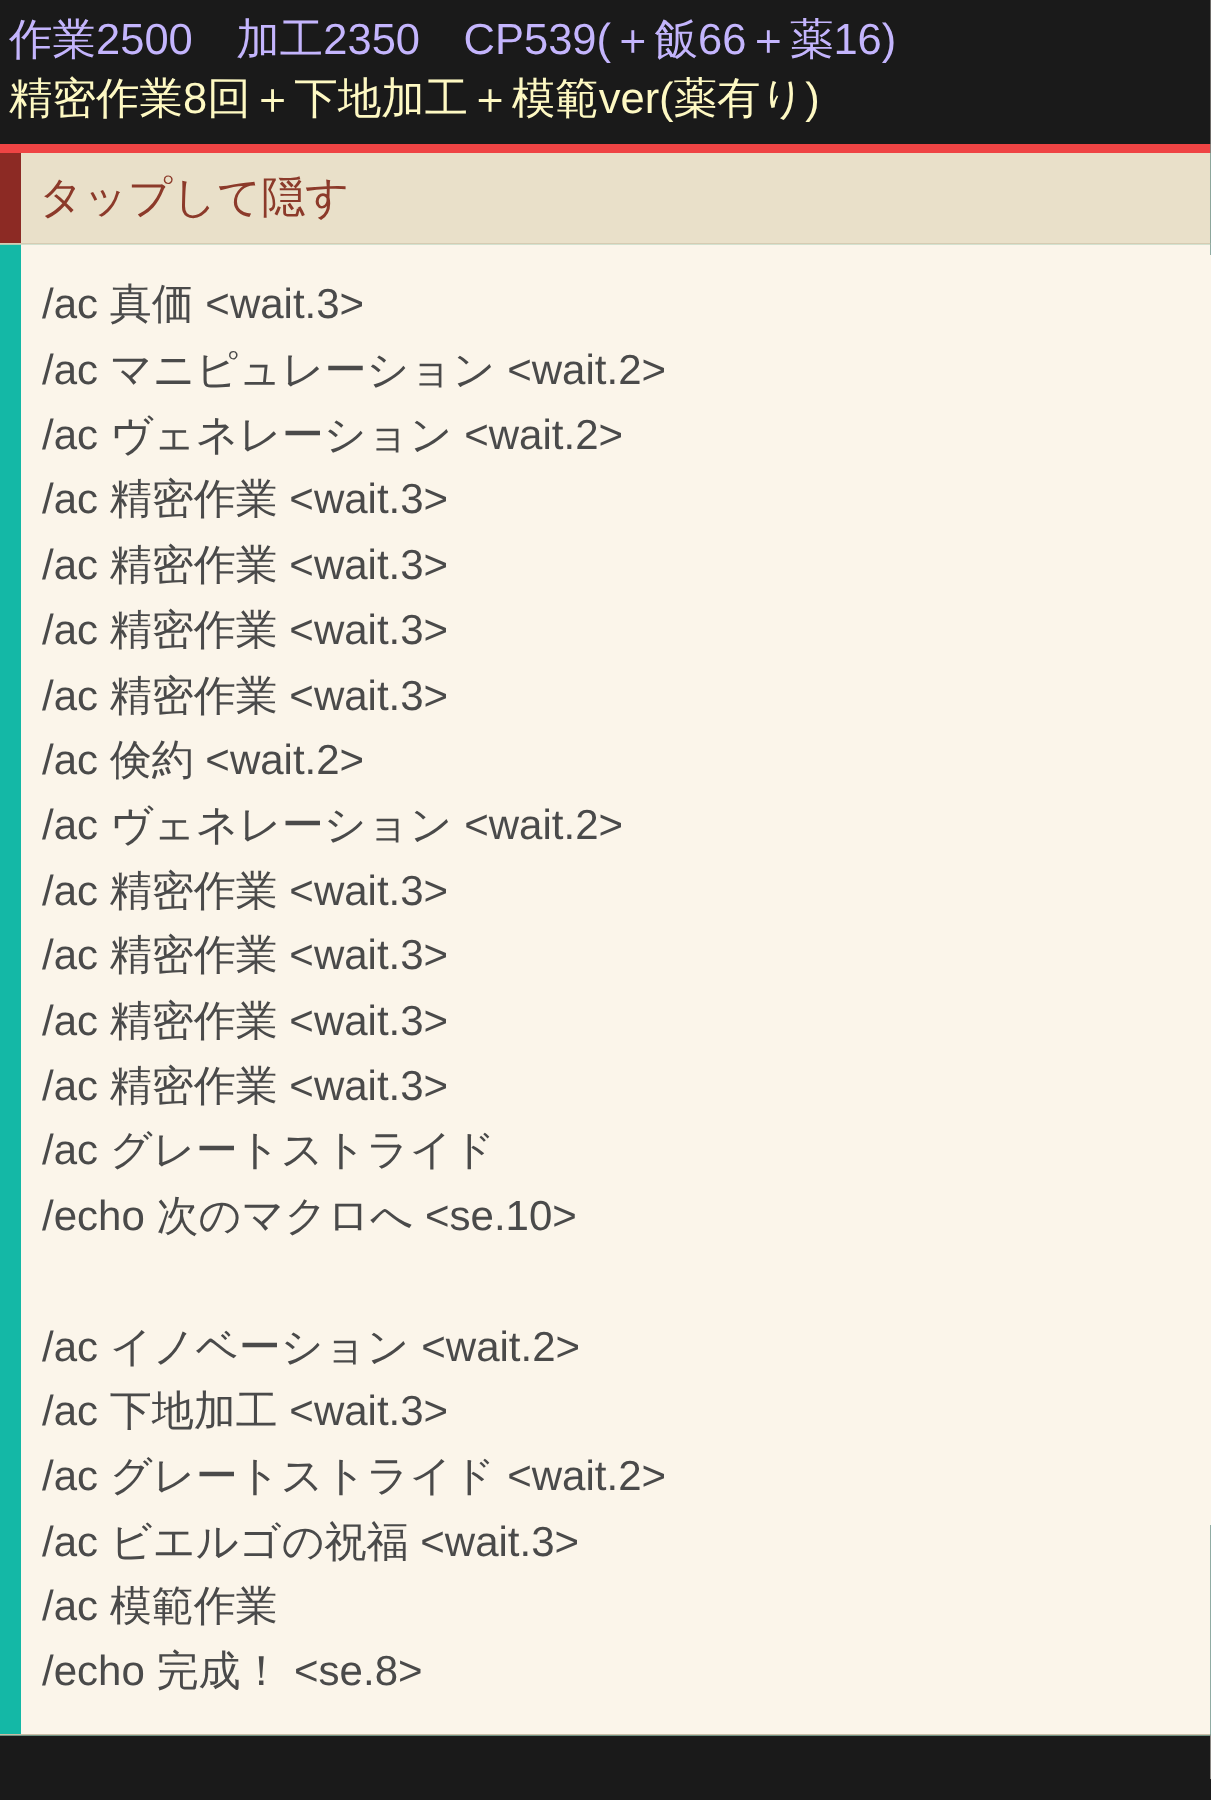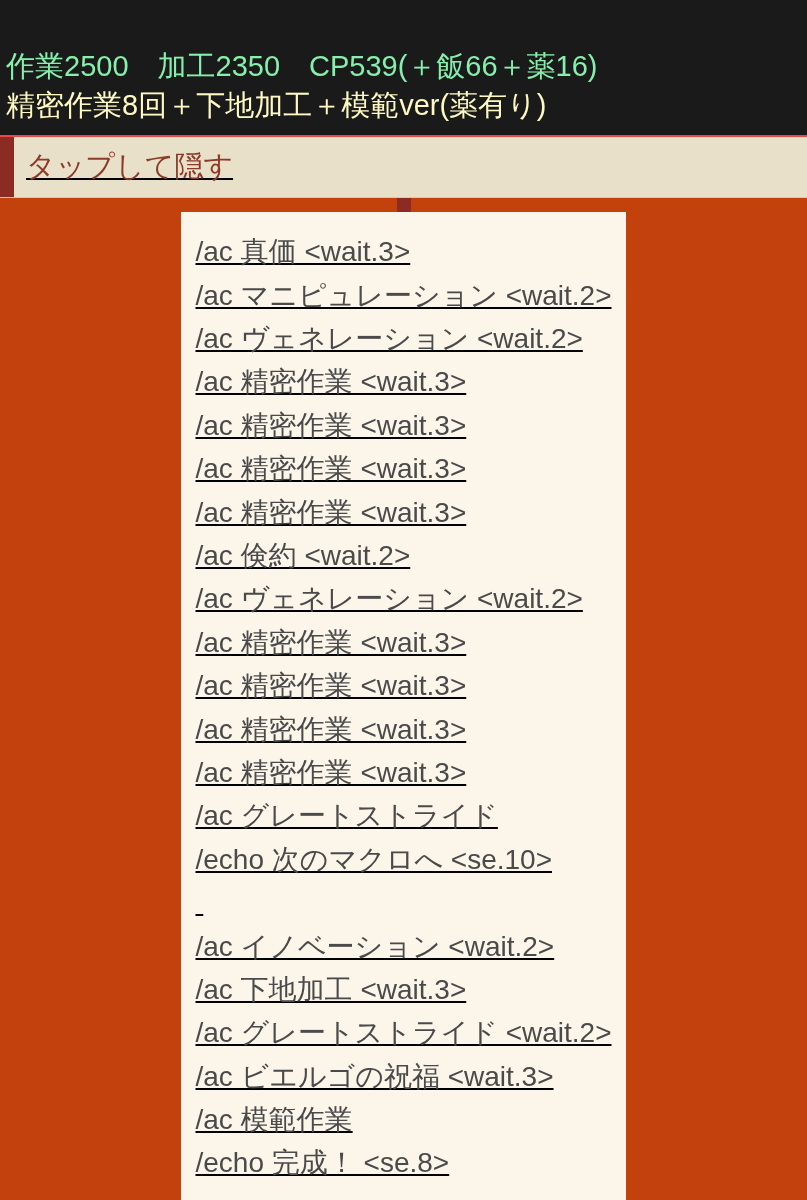--- a/index.html
+++ b/index.html
@@ -10,49 +10,47 @@
     font-family: "Hiragino Sans", "Hiragino Kaku Gothic ProN", "Yu Gothic", sans-serif;
     overflow: hidden;
   }
   .header {
     background: #1a1a1a;
     color: #d8d6d0;
     padding: 8px 6px 10px 6px;
     font-size: 29px;
     line-height: 1.35;
   }
-  .header .line1, .header .line2 { color: #86efac; margin-top: 39px; }
+  .header .line1, .header .line2 { color: #c4b5fd; }
   .header .line3 { color: #fef9c3; }
   .content-wrap {
-    background: #c2410c;
-    border-top: 2px solid #ef4444;
+    background: #14b8a6;
+    border-top: 6px solid #ef4444;
     border-bottom: 1px solid #c9bca5;
     padding: 0;
-    text-decoration: underline;
   }
   .toggle-bar {
     display: flex;
     align-items: stretch;
     background: #e9e0c9;
     border-bottom: 1px solid #d6cbb2;
   }
   .toggle-accent {
     width: 14px;
     background: #8c2a24;
     flex: 0 0 14px;
   }
   .toggle-label {
     color: #8c3a2a;
     font-size: 29px;
     padding: 10px 12px;
   }
   .macro-area {
     display: flex;
-    align-items: center;
-    flex-direction: column;
+    align-items: flex-start;
   }
   .macro-accent {
     width: 14px;
     background: #8c2a24;
     flex: 0 0 14px;
   }
   .macro-body {
     padding: 18px 14px 20px 14px;
     color: #4a4a4a;
     font-size: 28px;

